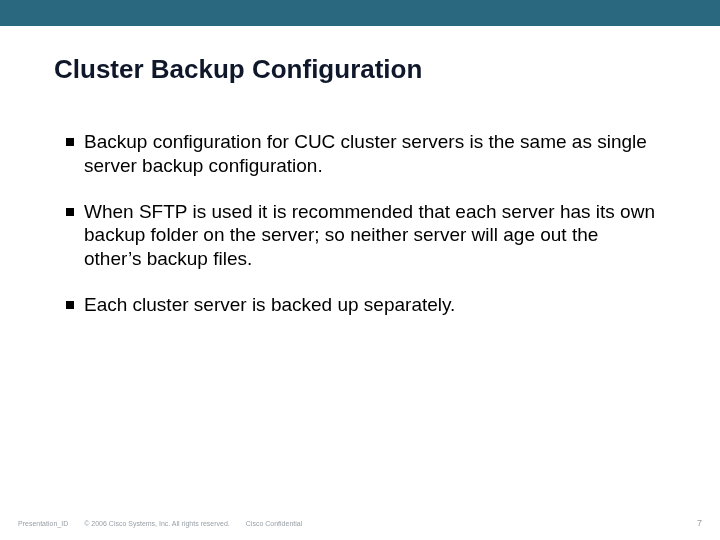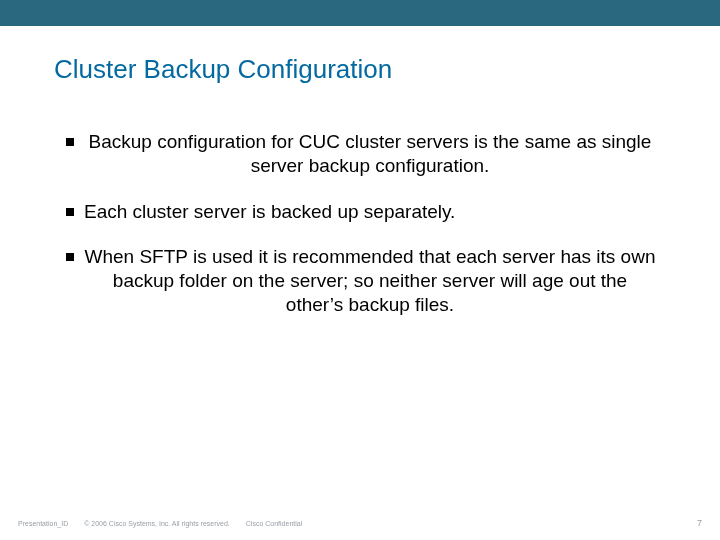--- a/index.html
+++ b/index.html
@@ -18,37 +18,36 @@
     left: 0;
     width: 720px;
     height: 26px;
     background: #2a6880;
   }
   .title {
     position: absolute;
     top: 54px;
     left: 54px;
     font-size: 26px;
-    font-weight: normal;
-    color: #0369a1;
+    font-weight: bold;
+    color: #0f172a;
     letter-spacing: 0px;
     text-align: center;
   }
   .body {
     position: absolute;
     top: 130px;
     left: 66px;
     width: 590px;
   }
   .bullet-item {
     display: flex;
     align-items: flex-start;
     margin-bottom: 22px;
     line-height: 1.25;
-    text-align: center;
   }
   .bullet-mark {
     flex: 0 0 auto;
     width: 8px;
     height: 8px;
     background: #000;
     margin-top: 8px;
     margin-right: 10px;
   }
   .bullet-text {
@@ -81,25 +80,25 @@
 
 <div class="title">Cluster Backup Configuration</div>
 
 <div class="body">
   <div class="bullet-item">
     <div class="bullet-mark"></div>
     <div class="bullet-text">Backup configuration for CUC cluster servers is the same as single server backup configuration.</div>
   </div>
   <div class="bullet-item">
     <div class="bullet-mark"></div>
-    <div class="bullet-text">Each cluster server is backed up separately.</div>
+    <div class="bullet-text">When SFTP is used it is recommended that each server has its own backup folder on the server; so neither server will age out the other’s backup files.</div>
   </div>
   <div class="bullet-item">
     <div class="bullet-mark"></div>
-    <div class="bullet-text">When SFTP is used it is recommended that each server has its own backup folder on the server; so neither server will age out the other’s backup files.</div>
+    <div class="bullet-text">Each cluster server is backed up separately.</div>
   </div>
 </div>
 
 <div class="footer">
   <span class="pres-id">Presentation_ID</span>
   <span class="copyright">© 2006 Cisco Systems, Inc. All rights reserved.</span>
   <span class="conf">Cisco Confidential</span>
   <span class="page">7</span>
 </div>
 

